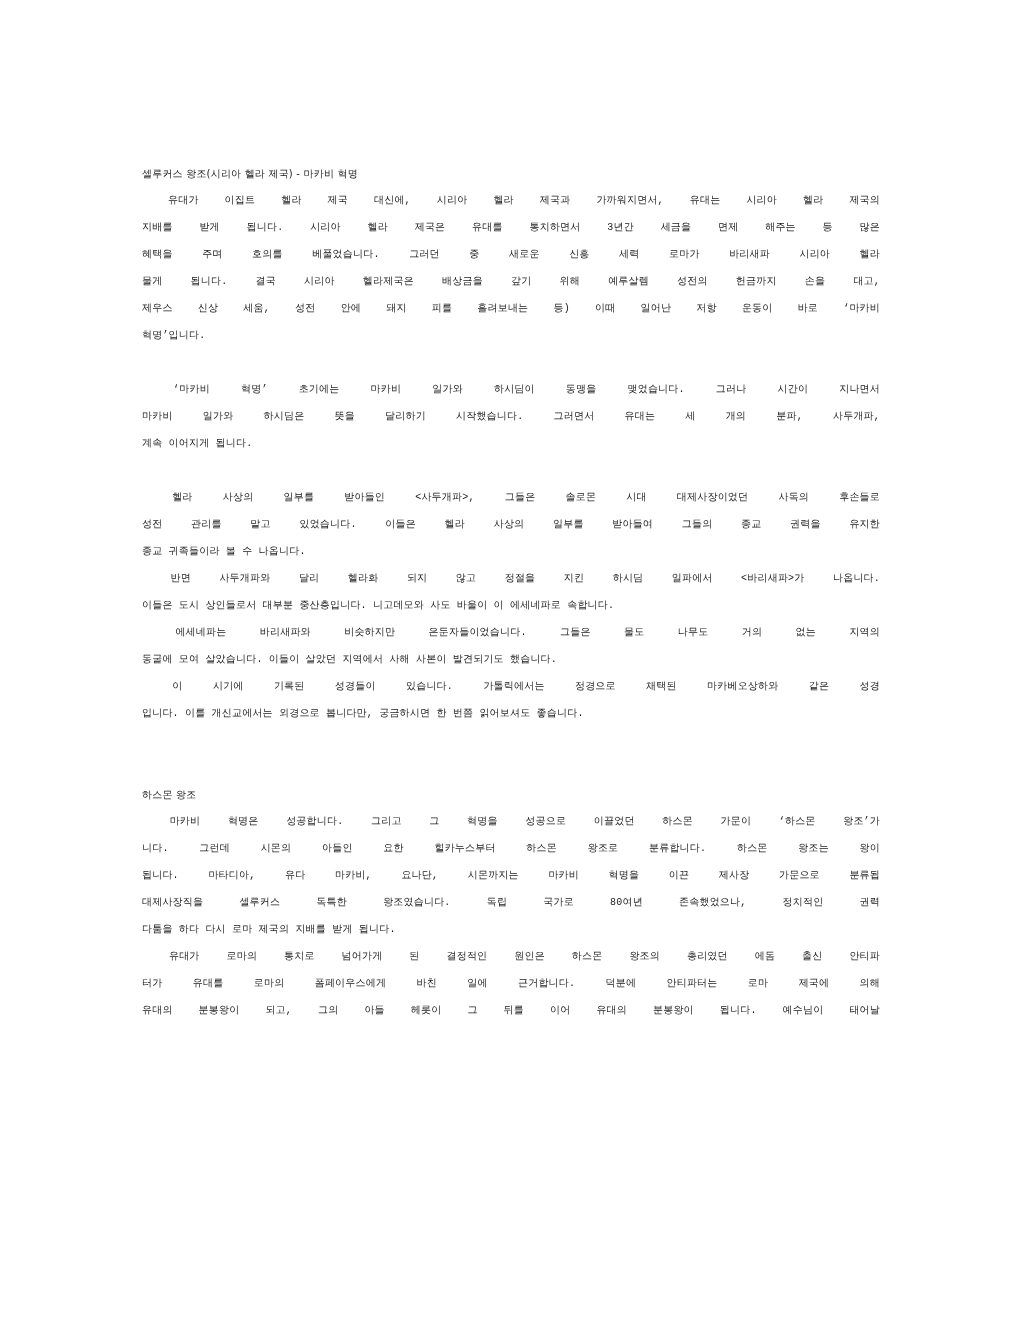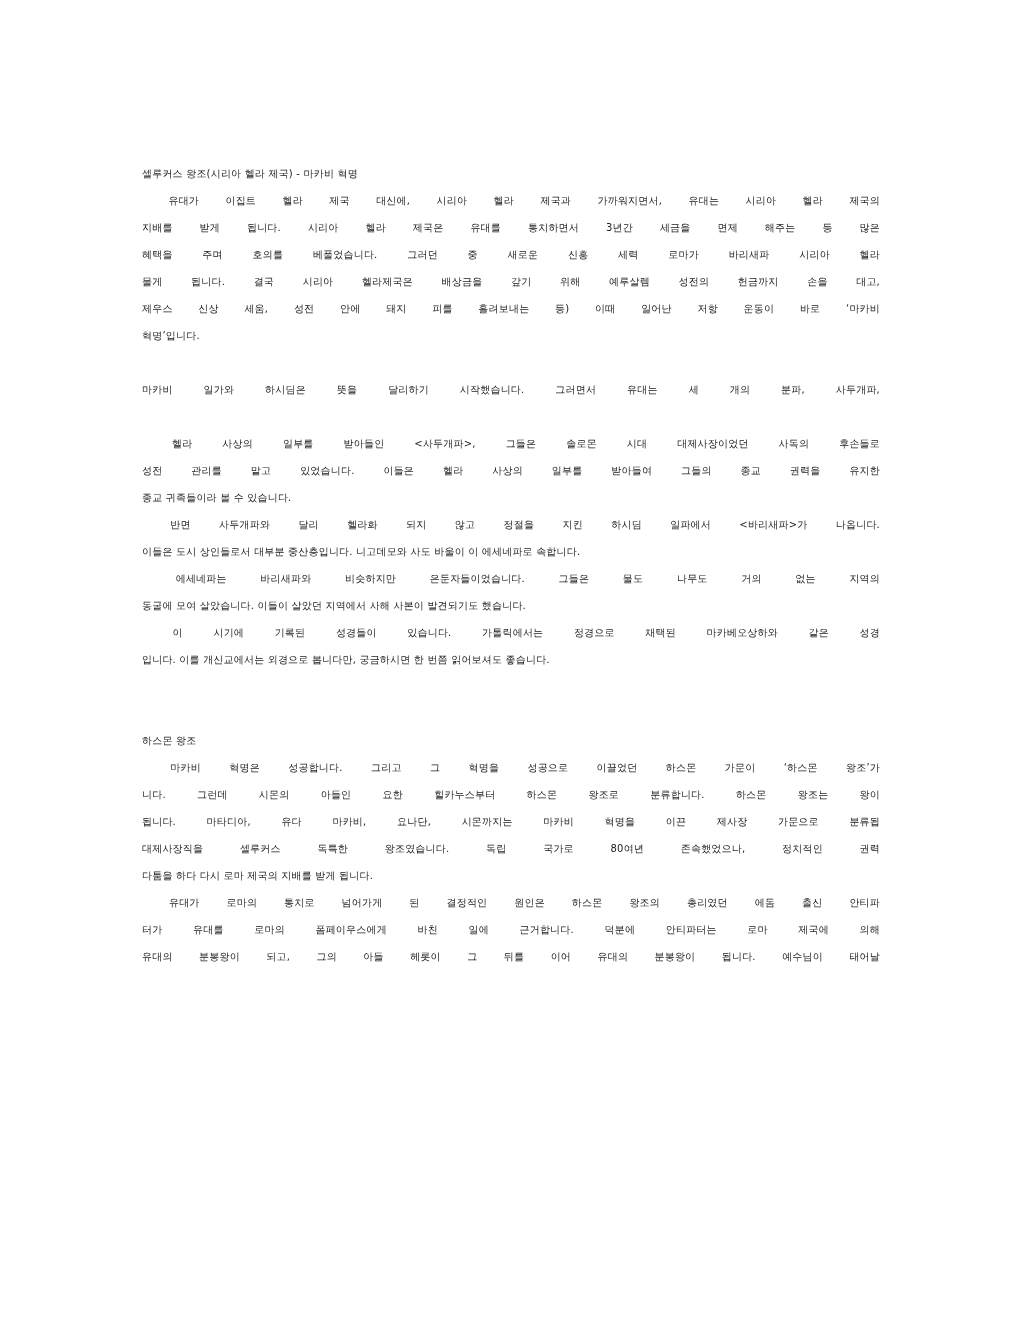--- a/index.html
+++ b/index.html
@@ -8,21 +8,21 @@
     position: absolute;
     left: 142px;
     top: 160px;
     width: 738px;
     font-family: "DejaVu Sans", sans-serif;
     font-size: 10px;
     line-height: 27px;
     color: #1a1a1a;
     letter-spacing: 0.2px;
   }
-  .line { white-space: pre; height: 27px; text-align: justify; text-align-last: justify; }
+  .line { white-space: pre; height: 27px; text-align: justify; text-align-last: justify; font-family: Liberation Mono, monospace; }
   .line.last { text-align-last: left; }
   .blank { height: 27px; }
   .heading { white-space: pre; height: 27px; }
 </style>
 </head>
 <body>
 
 <div class="page">
   <div class="heading">셀루커스 왕조(시리아 헬라 제국) - 마카비 혁명</div>
 
@@ -31,29 +31,31 @@
     <div class="line">지배를 받게 됩니다. 시리아 헬라 제국은 유대를 통치하면서 3년간 세금을 면제 해주는 등 많은</div>
     <div class="line">혜택을 주며 호의를 베풀었습니다. 그러던 중 새로운 신흥 세력 로마가 바리새파 시리아 헬라</div>
     <div class="line">물게 됩니다. 결국 시리아 헬라제국은 배상금을 갚기 위해 예루살렘 성전의 헌금까지 손을 대고,</div>
     <div class="line">제우스 신상 세움, 성전 안에 돼지 피를 흘려보내는 등) 이때 일어난 저항 운동이 바로 ‘마카비</div>
     <div class="line last">혁명’입니다.</div>
   </div>
 
   <div class="blank"></div>
 
   <div>
+    <div class="line"> ‘마카비 혁명’ 초기에는 마카비 일가와 하시딤이 동맹을 맺었습니다. 그러나 시간이 지나면서</div>
     <div class="line">마카비 일가와 하시딤은 뜻을 달리하기 시작했습니다. 그러면서 유대는 세 개의 분파, 사두개파,</div>
+    <div class="line last">계속 이어지게 됩니다.</div>
   </div>
 
   <div class="blank"></div>
 
   <div>
     <div class="line"> 헬라 사상의 일부를 받아들인 &lt;사두개파&gt;, 그들은 솔로몬 시대 대제사장이었던 사독의 후손들로</div>
     <div class="line">성전 관리를 맡고 있었습니다. 이들은 헬라 사상의 일부를 받아들여 그들의 종교 권력을 유지한</div>
-    <div class="line last">종교 귀족들이라 볼 수 있습니다.</div>
+    <div class="line last">종교 귀족들이라 볼 수 나옵니다.</div>
     <div class="line"> 반면 사두개파와 달리 헬라화 되지 않고 정절을 지킨 하시딤 일파에서 &lt;바리새파&gt;가 나옵니다.</div>
     <div class="line last">이들은 도시 상인들로서 대부분 중산층입니다. 니고데모와 사도 바울이 이 에세네파로 속합니다.</div>
     <div class="line"> 에세네파는 바리새파와 비슷하지만 은둔자들이었습니다. 그들은 물도 나무도 거의 없는 지역의</div>
     <div class="line last">동굴에 모여 살았습니다. 이들이 살았던 지역에서 사해 사본이 발견되기도 했습니다.</div>
     <div class="line"> 이 시기에 기록된 성경들이 있습니다. 가톨릭에서는 정경으로 채택된 마카베오상하와 같은 성경</div>
     <div class="line last">입니다. 이를 개신교에서는 외경으로 봅니다만, 궁금하시면 한 번쯤 읽어보셔도 좋습니다.</div>
   </div>
 
   <div class="blank"></div>
   <div class="blank"></div>

